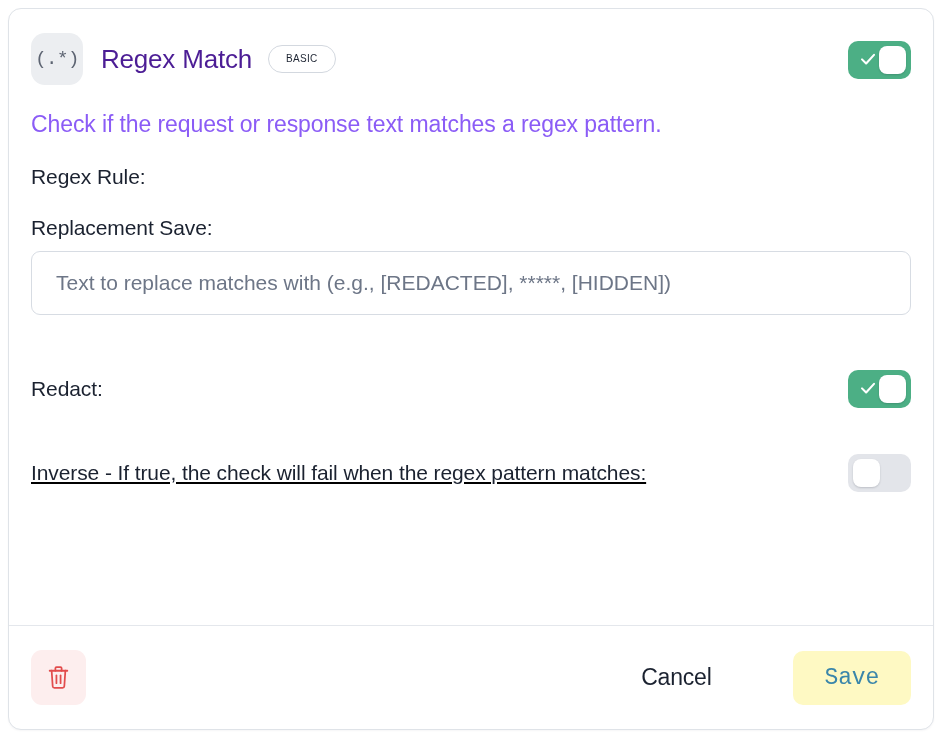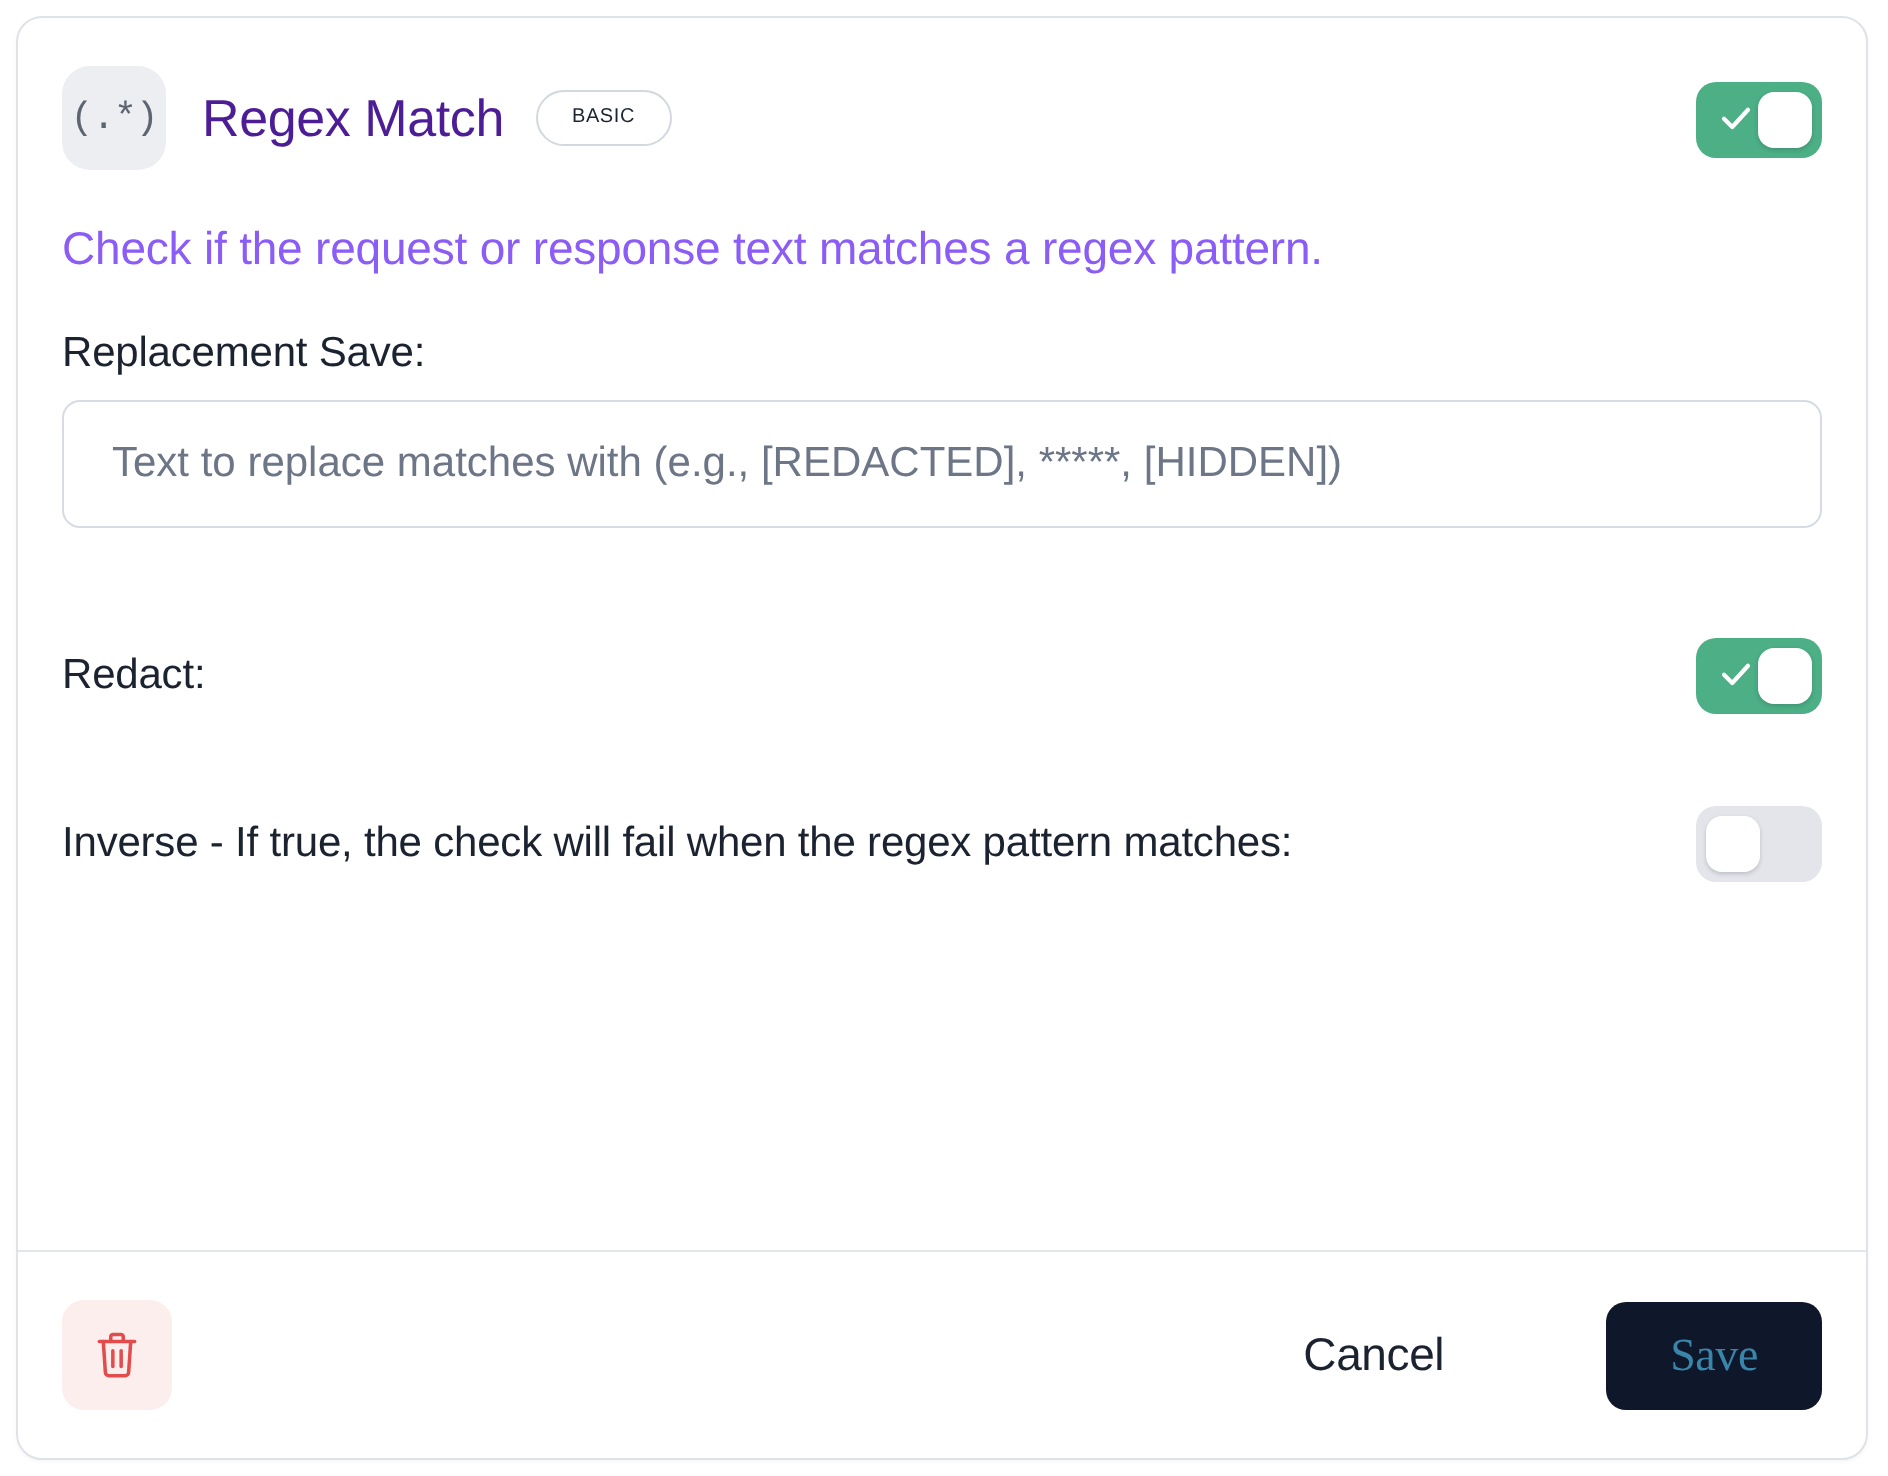--- a/index.html
+++ b/index.html
@@ -150,21 +150,21 @@
     opacity: 1;
   }
 
   
   .switch-row {
     display: flex;
     align-items: center;
     justify-content: space-between;
     margin-top: 55px;
   }
-  .switch-row.tight { margin-top: 46px; }
+  .switch-row.tight { margin-top: 46px; text-decoration: underline; }
   .switch-label {
     font-size: 21px;
     color: #1b2230;
     letter-spacing: -0.1px;
   }
 
   
   .footer {
     flex: 0 0 auto;
     height: 104px;
@@ -193,24 +193,24 @@
     border: none;
     font-family: "Liberation Sans", sans-serif;
     font-size: 23px;
     color: #1b2230;
     padding: 10px 14px;
     cursor: pointer;
     letter-spacing: -0.2px;
   }
   .save-button {
     margin-left: 26px;
-    background: #0f172a;
+    background: #fef9c3;
     border: none;
     border-radius: 10px;
-    font-family: Liberation Serif, serif;
+    font-family: Liberation Mono, monospace;
     font-size: 23px;
     color: #3a86aa;
     padding: 14px 32px;
     cursor: pointer;
     letter-spacing: -0.2px;
   }
 </style>
 </head>
 <body>
 
@@ -229,20 +229,21 @@
         <svg class="check" viewBox="0 0 24 24" fill="none">
           <path d="M4 12.5L9.5 18L20 6.5" stroke="#ffffff" stroke-width="2.8" stroke-linecap="round" stroke-linejoin="round"></path>
         </svg>
         <div class="knob"></div>
       </div>
     </div>
 
     <div class="description">Check if the request or response text matches a regex pattern.</div>
 
     <div class="field">
+      <div class="field-label">Regex Rule:</div>
     </div>
 
     <div class="field">
       <div class="field-label">Replacement Save:</div>
       <input class="text-input" type="text" placeholder="Text to replace matches with (e.g., [REDACTED], *****, [HIDDEN])" style="">
     </div>
 
     <div class="switch-row">
       <div class="switch-label">Redact:</div>
       <div class="toggle on">

